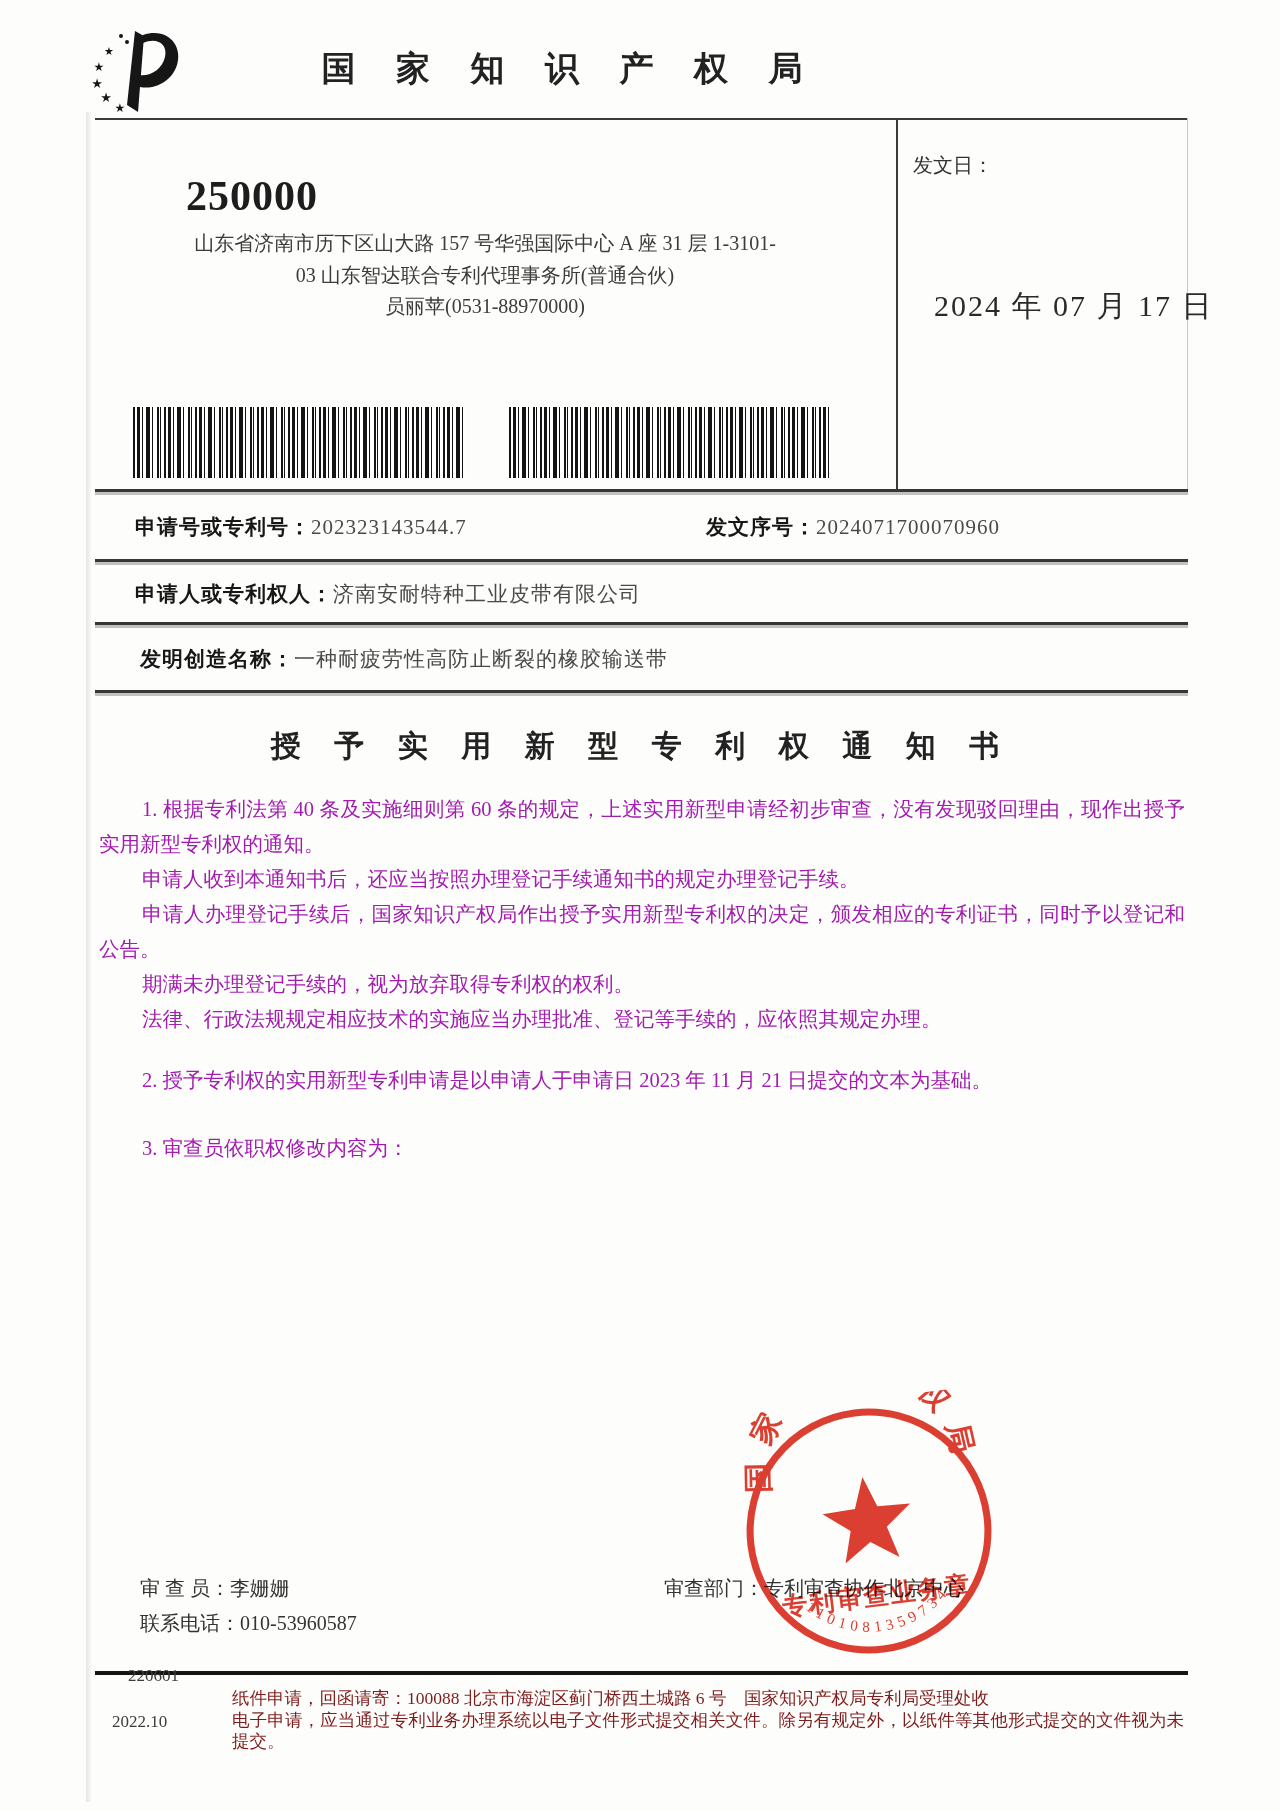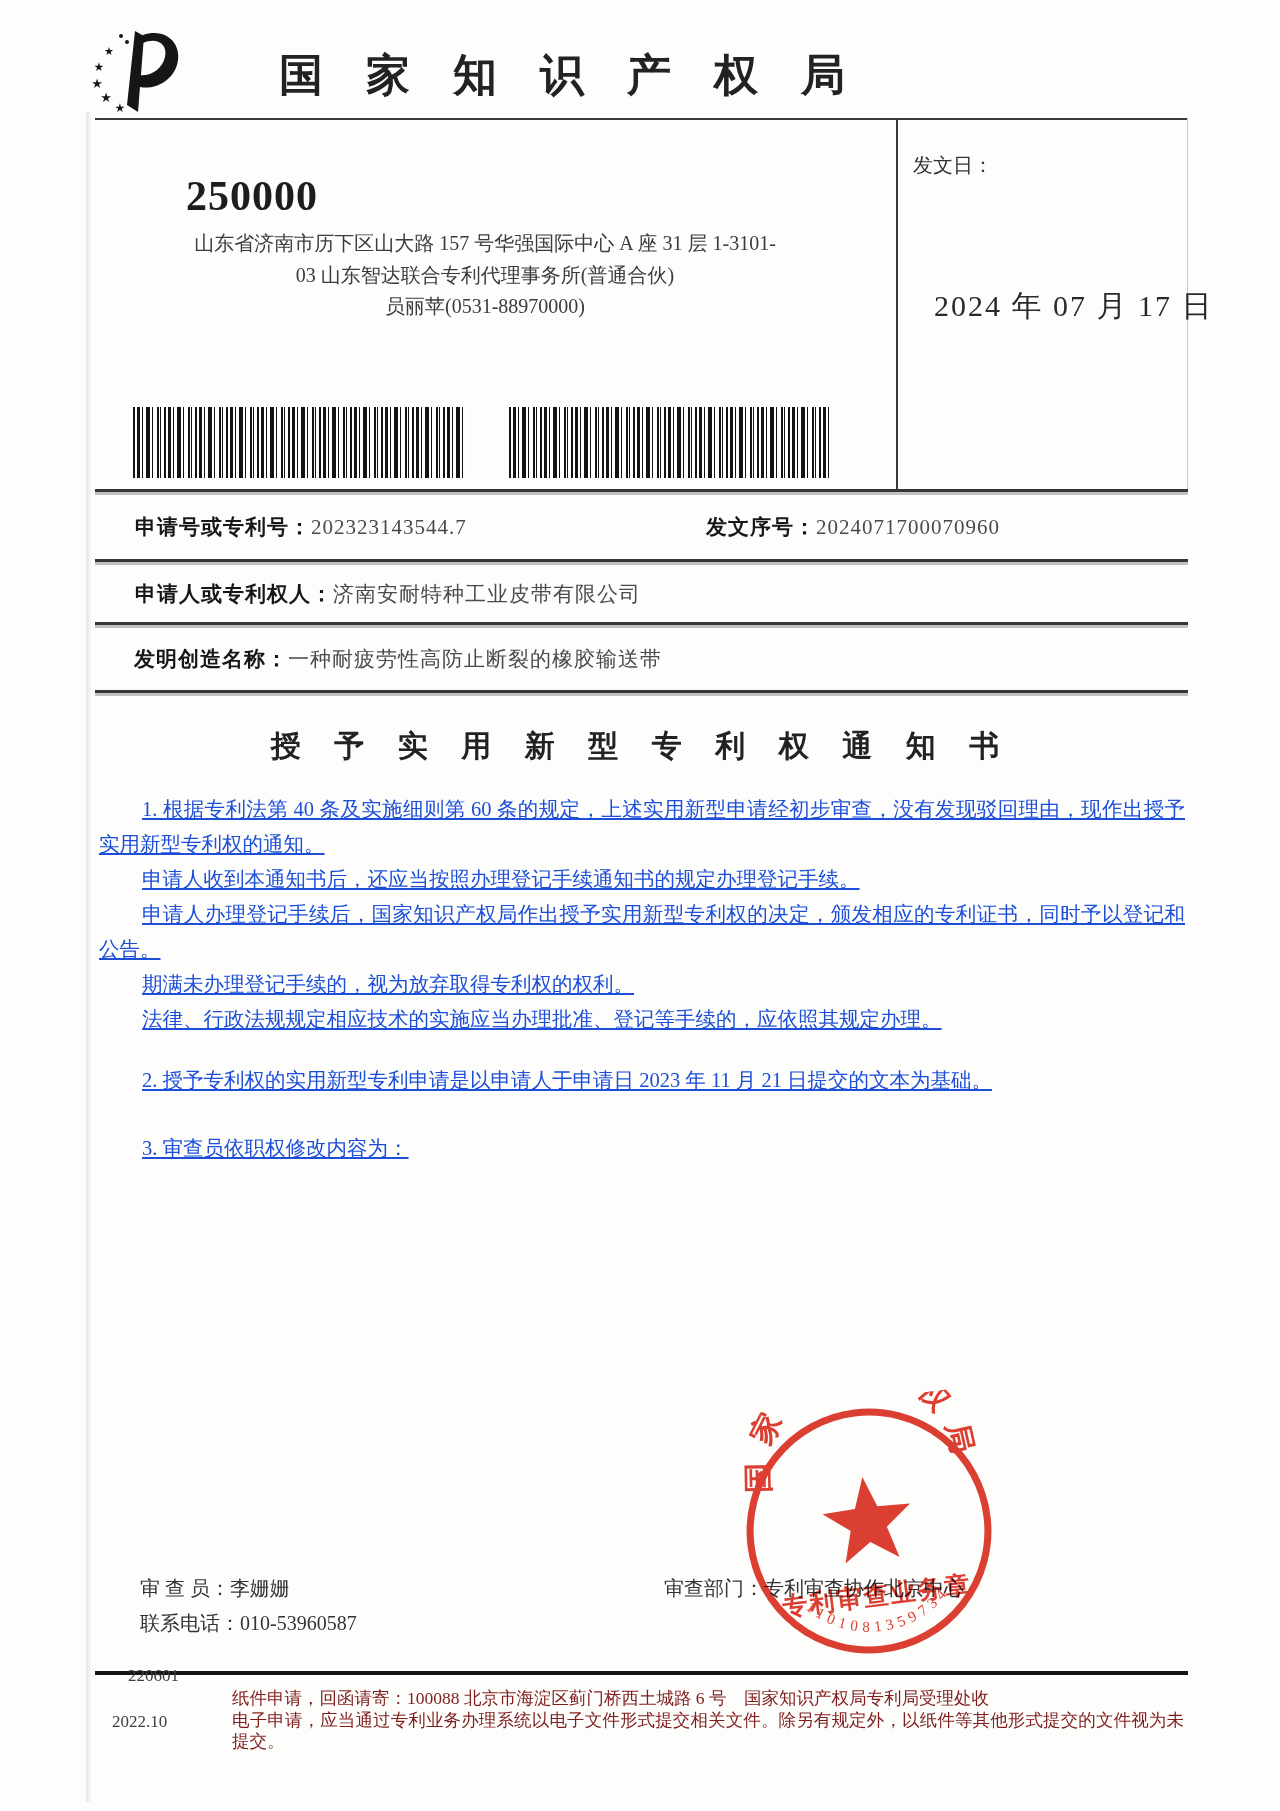--- a/index.html
+++ b/index.html
@@ -10,21 +10,21 @@
   }
   .abs{position:absolute;}
   
   .hr{position:absolute;left:95px;width:1093px;}
   .hr-thin{height:2px;background:#3a3a3a;}
   .hr-thick{height:3px;background:#363636;box-shadow:0 3px 0 rgba(120,120,120,.45);}
   .hr-black{height:4px;background:#151515;}
   .vline{position:absolute;background:#3a3a3a;}
   
   .agency{left:95px;top:46px;width:950px;text-align:center;
-    font-size:44px;font-weight:700;letter-spacing:16px;color:#222;}
+    font-size:34px;font-weight:700;letter-spacing:16px;color:#222;}
   
   .postcode{left:186px;top:172px;font-size:42px;font-weight:700;color:#1d1d1d;letter-spacing:1px;}
   .addr{left:140px;top:228px;width:690px;text-align:center;font-size:20px;line-height:31.5px;color:#3b3b3b;}
   
   .dispatch-label{left:913px;top:152px;font-size:20px;color:#333;}
   .dispatch-date{left:898px;top:286px;width:260px;font-size:30px;letter-spacing:2px;color:#2a2a2a;white-space:nowrap;margin-left:36px;}
   
   .barcode{position:absolute;top:407px;height:71px;
     background-image:repeating-linear-gradient(90deg,
       #141414 0 2px,#fff 2px 4px,
@@ -35,21 +35,21 @@
       #141414 24px 26px,#fff 26px 27px,
       #141414 27px 28px,#fff 28px 31px);}
   
   .row{position:absolute;font-size:21px;white-space:nowrap;}
   .flabel{font-family:"Liberation Sans","DejaVu Sans",sans-serif;font-weight:700;color:#171717;letter-spacing:1px;}
   .fvalue{color:#4a4a4a;letter-spacing:1px;}
   
   .doc-title{left:95px;top:726px;width:1093px;text-align:center;
     font-size:30px;font-weight:600;letter-spacing:13px;color:#222;}
   
-  .body-text{left:99px;top:792px;width:1086px;font-size:20.5px;line-height:35px;color:#1d4ed8;text-align:justify;text-decoration:underline;}
+  .body-text{left:99px;top:792px;width:1086px;font-size:20.5px;line-height:35px;color:#a21caf;text-align:justify;}
   .para{margin:0;text-indent:2.1em;}
   .mt1{margin-top:26px;}
   .mt2{margin-top:33px;}
   
   .exam{position:absolute;font-size:20px;color:#333;white-space:nowrap;}
   
   .seal{left:738px;top:1400px;width:262px;height:262px;transform:rotate(-7deg);
     opacity:.9;mix-blend-mode:multiply;}
   
   .foot-code{position:absolute;left:112px;font-size:17px;color:#3d3d3d;}
@@ -101,21 +101,21 @@
     <span class="flabel">申请号或专利号：</span><span class="fvalue">202323143544.7</span>
   </div>
   <div class="row" style="left:706px;top:513px;">
     <span class="flabel">发文序号：</span><span class="fvalue">2024071700070960</span>
   </div>
   <div class="hr hr-thick" style="top:559px;"></div>
   <div class="row" style="left:135px;top:580px;">
     <span class="flabel">申请人或专利权人：</span><span class="fvalue">济南安耐特种工业皮带有限公司</span>
   </div>
   <div class="hr hr-thick" style="top:622px;"></div>
-  <div class="row" style="left:134px;top:645px;text-align:center;">
+  <div class="row" style="left:140px;top:645px;text-align:center;">
     <span class="flabel">发明创造名称：</span><span class="fvalue">一种耐疲劳性高防止断裂的橡胶输送带</span>
   </div>
   <div class="hr hr-thick" style="top:690px;"></div>
 
   <div class="abs doc-title">授 予 实 用 新 型 专 利 权 通 知 书</div>
 
   <div class="abs body-text">
     <p class="para">1.  根据专利法第 40 条及实施细则第 60 条的规定，上述实用新型申请经初步审查，没有发现驳回理由，现作出授予实用新型专利权的通知。</p>
     <p class="para">申请人收到本通知书后，还应当按照办理登记手续通知书的规定办理登记手续。</p>
     <p class="para">申请人办理登记手续后，国家知识产权局作出授予实用新型专利权的决定，颁发相应的专利证书，同时予以登记和公告。</p>

